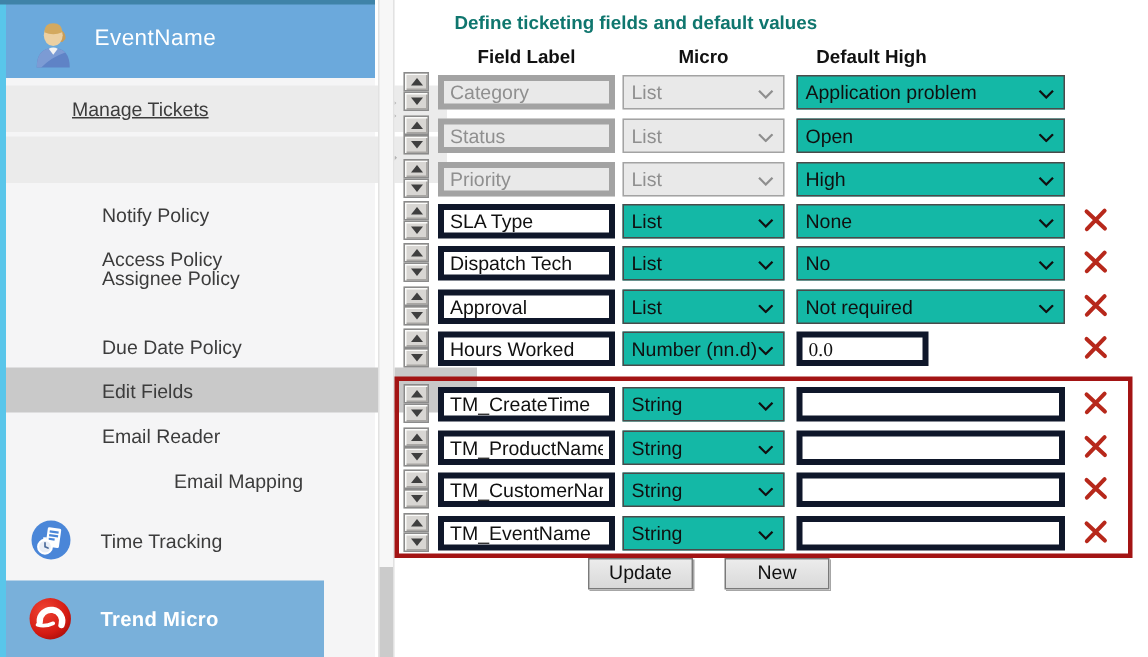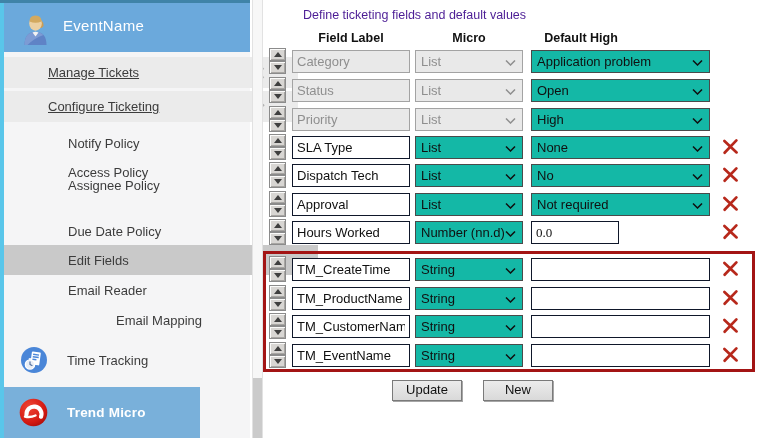--- a/index.html
+++ b/index.html
@@ -15,56 +15,56 @@
   .avatar-wrap{position:absolute;left:19px;top:10px;width:33px;height:38px;}
 
   .side-item{position:absolute;left:0;width:250px;display:flex;align-items:center;color:#3c3c3c;font-size:13px;cursor:pointer;}
   .row-gray{background:#ebebeb;text-decoration:underline;}
   .row-selected{background:#c9c9c9;}
   .lvl1{padding-left:48px;}
   .lvl2{padding-left:68px;}
   .side-chev{position:absolute;right:33px;color:#b3b3b3;display:flex;}
 
   .tt-icon{position:absolute;left:20px;top:8px;width:28px;height:28px;}
-  .side-trend{position:absolute;left:0;top:387px;width:200px;height:51px;background:#79b0da;display:flex;align-items:center;cursor:pointer;}
+  .side-trend{position:absolute;left:0;top:387px;width:216px;height:51px;background:#79b0da;display:flex;align-items:center;cursor:pointer;}
   .tm-logo{position:absolute;left:19px;top:11px;width:29px;height:29px;}
   .side-trend .trend-label{position:absolute;left:67px;color:#ffffff;font-size:13.5px;font-weight:bold;letter-spacing:.2px;}
   .tt-label{position:absolute;left:67px;}
 
   
   #vscroll{position:absolute;left:252px;top:0;width:11px;height:438px;background:#f7f7f7;border-left:1px solid #e2e2e2;border-right:1px solid #e2e2e2;box-sizing:border-box;}
   #vscroll .thumb{position:absolute;left:0;bottom:0;width:100%;height:60px;background:#cbcbcb;}
 
   
-  .pg-title{position:absolute;left:303px;top:8px;font-size:12.5px;font-weight:normal;color:#4c1d95;}
+  .pg-title{position:absolute;left:303px;top:8px;font-size:12.5px;font-weight:bold;color:#0f766e;}
   .col-hdr{position:absolute;top:31px;font-size:12.5px;font-weight:bold;color:#111;text-align:center;}
   #hdr-label{left:292px;width:118px;}
   #hdr-type{left:415px;width:108px;}
   #hdr-default{left:521px;width:120px;}
 
   .frow{position:absolute;left:269px;width:486px;height:27px;}
   .spin-col{position:absolute;left:0;top:0;width:17px;height:26px;}
   .spin{width:17px;height:13px;box-sizing:border-box;background:#d8d6d3;border:1px solid #8b8b8b;box-shadow:inset 1px 1px 0 #fbfbfa, inset -1px -1px 0 #a8a6a3;display:flex;align-items:center;justify-content:center;cursor:pointer;}
   .tri-up{width:0;height:0;border-left:4px solid transparent;border-right:4px solid transparent;border-bottom:5px solid #3f3f3f;}
   .tri-down{width:0;height:0;border-left:4px solid transparent;border-right:4px solid transparent;border-top:5px solid #3f3f3f;}
 
-  .txt{position:absolute;top:2px;height:23px;box-sizing:border-box;border:1px solid #0f172a;background:#fff;color:#101010;font-size:13px;padding:0 4px;outline:none;}
+  .txt{position:absolute;top:2px;height:23px;box-sizing:border-box;border:4px solid #0f172a;background:#fff;color:#101010;font-size:13px;padding:0 4px;outline:none;}
   .txt.dis{background:#e9e9e9;border-color:#a3a3a3;color:#8f8f8f;}
   .sel{position:absolute;top:2px;height:23px;box-sizing:border-box;border:1px solid #4a4a4a;background:#14b8a6;color:#101010;font-size:13px;display:flex;align-items:center;padding:0 20px 0 5px;white-space:nowrap;overflow:hidden;cursor:pointer;}
   .sel.dis{background:#e9e9e9;border-color:#a3a3a3;color:#8f8f8f;cursor:default;}
   .sel .chev{position:absolute;right:6px;top:9px;display:block;}
   .pos-label{left:23px;width:118px;}
   .pos-type{left:146px;width:108px;}
   .pos-def{left:262px;width:179px;}
   .pos-def-sm{left:262px;width:88px;font-family:Liberation Serif, serif;}
   .x-del{position:absolute;left:453px;top:4px;width:17px;height:17px;cursor:pointer;}
 
   .hl-box{position:absolute;left:263px;top:251px;width:492px;height:121px;border:3px solid #a31414;box-sizing:border-box;pointer-events:none;}
 
-  .btn{position:absolute;top:380px;width:70px;height:21px;box-sizing:border-box;background:linear-gradient(#ececec,#d9d9d9);border:1px solid #7a7a7a;box-shadow:1px 1px 0 #a6a6a6;font-size:13px;color:#111;text-align:center;line-height:18px;cursor:pointer;}
+  .btn{position:absolute;top:372px;width:70px;height:21px;box-sizing:border-box;background:linear-gradient(#ececec,#d9d9d9);border:1px solid #7a7a7a;box-shadow:1px 1px 0 #a6a6a6;font-size:13px;color:#111;text-align:center;line-height:18px;cursor:pointer;}
   #btn-update{left:392px;}
   #btn-new{left:483px;}
 </style>
 </head>
 <body>
 
 <div id="app">
 
   <div id="sidebar">
     <div class="side-header">
@@ -84,21 +84,20 @@
     <div class="side-item row-gray lvl1" style="top:57px;height:31px;">
       <span>Manage Tickets</span>
       <span class="side-chev">
         <svg width="8" height="12" viewBox="0 0 8 12">
             <polyline points="6.5,1 1.5,6 6.5,11" fill="none" stroke="#b3b3b3" stroke-width="2"></polyline>
           </svg>
       </span>
     </div>
 
     <div class="side-item row-gray lvl1" style="top:91px;height:31px;">
-      <span>Configure Ticketing</span>
       <span class="side-chev">
         <svg width="12" height="8" viewBox="0 0 12 8">
             <polyline points="1,1.5 6,6.5 11,1.5" fill="none" stroke="#b3b3b3" stroke-width="2"></polyline>
           </svg>
       </span>
     </div>
 
     <div class="side-item lvl2" style="top:128px;height:30px;">
       <span>Notify Policy</span>
     </div>

